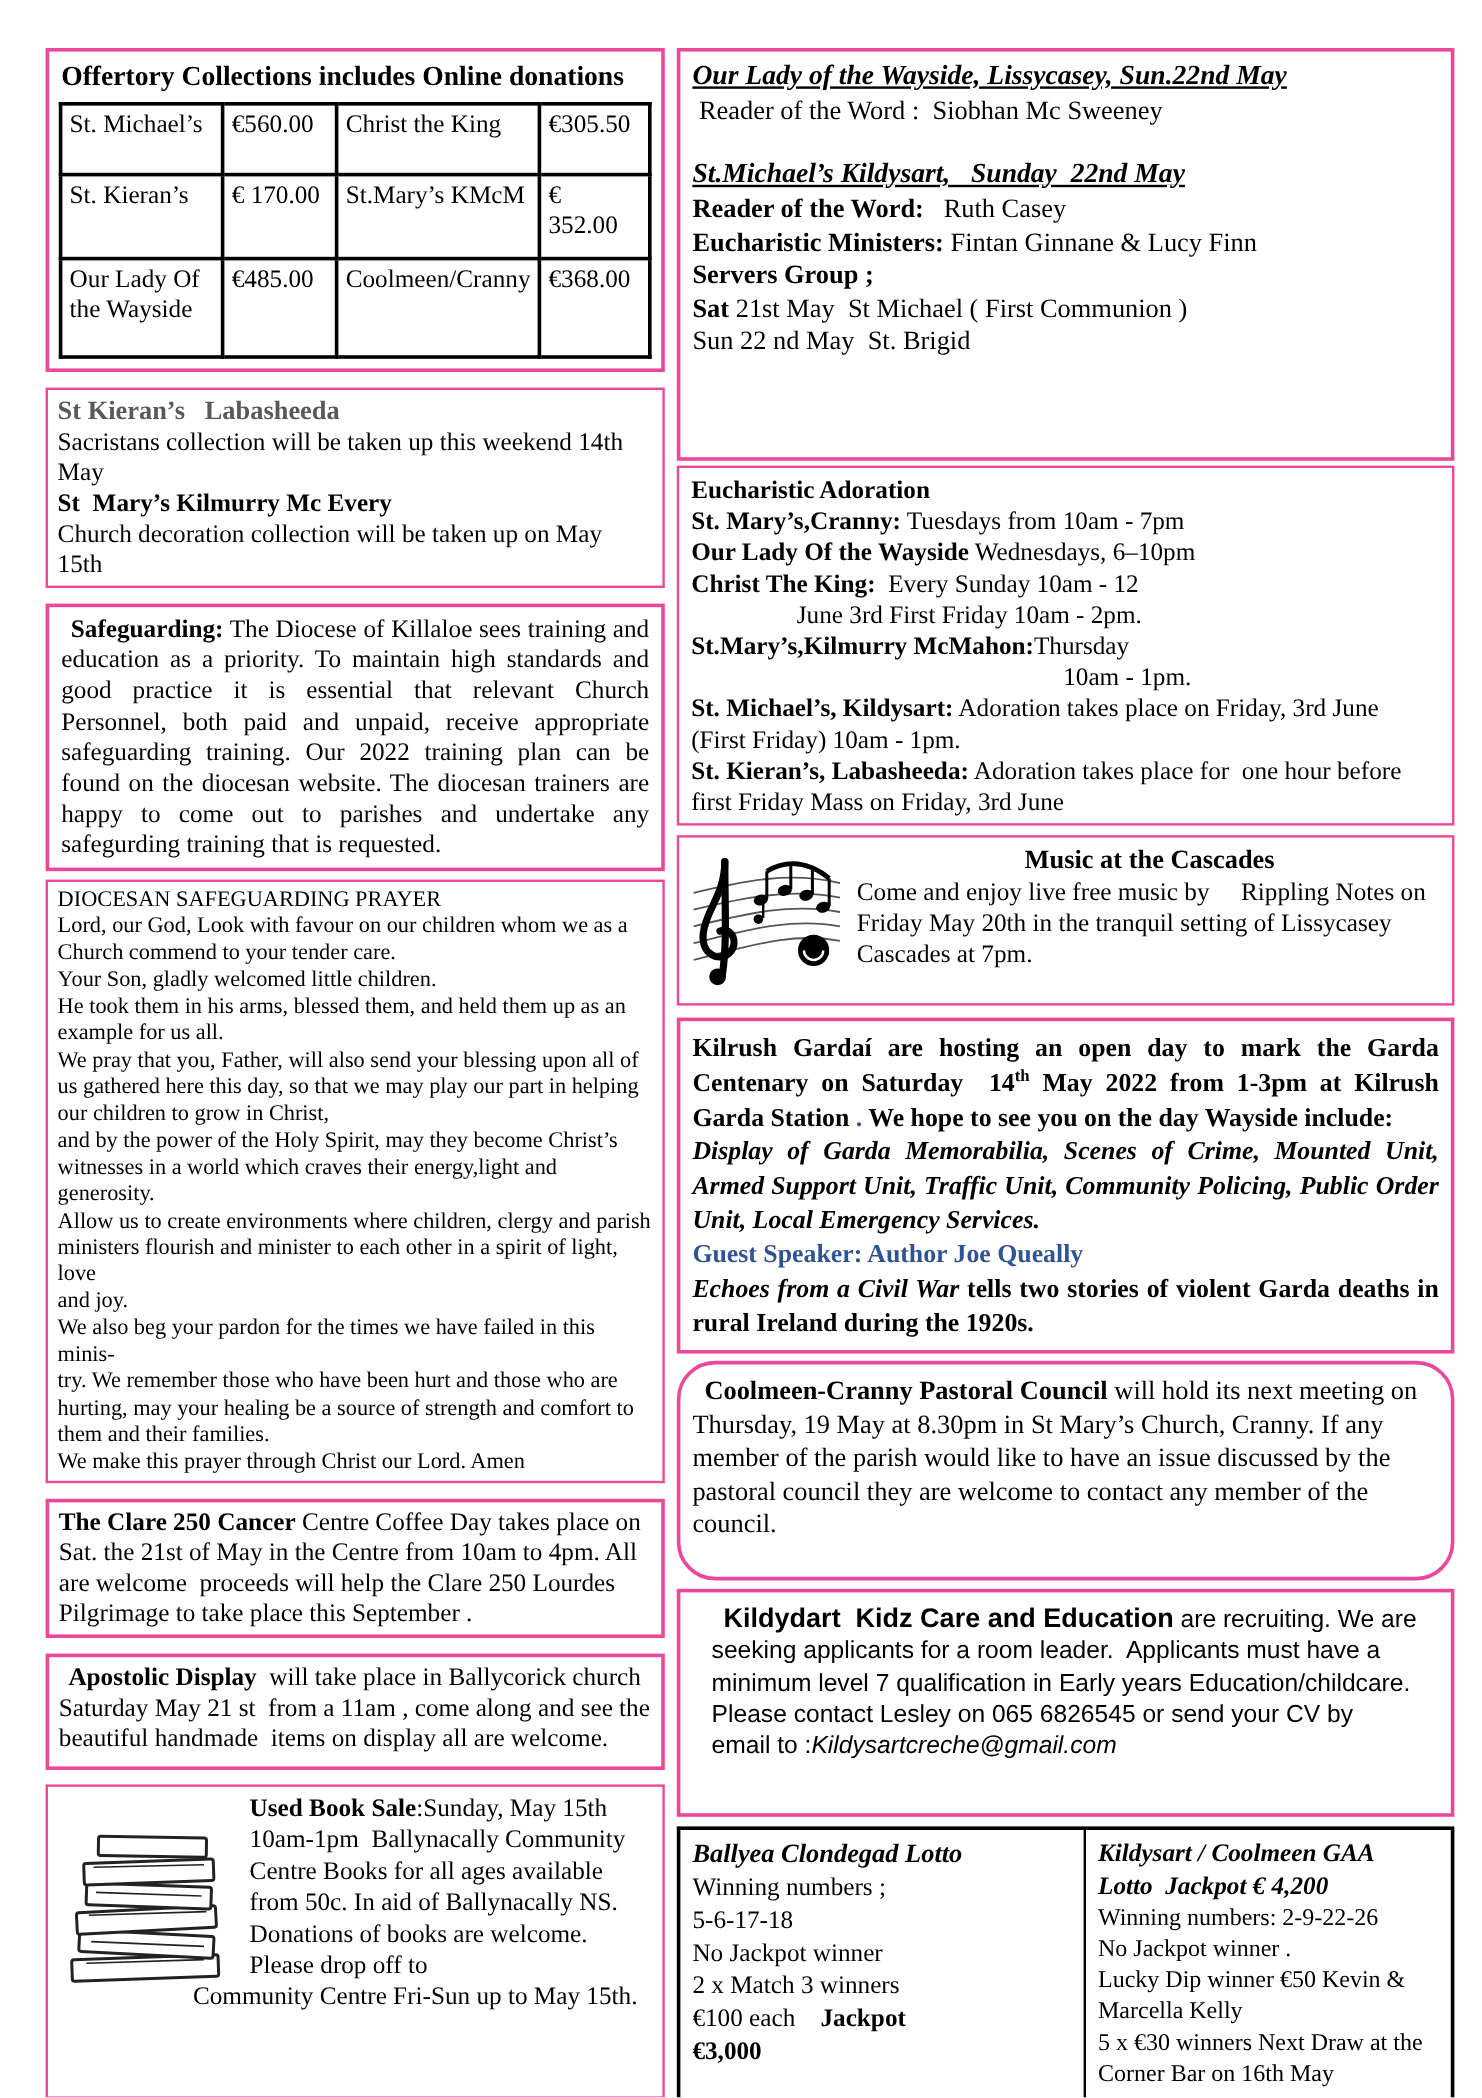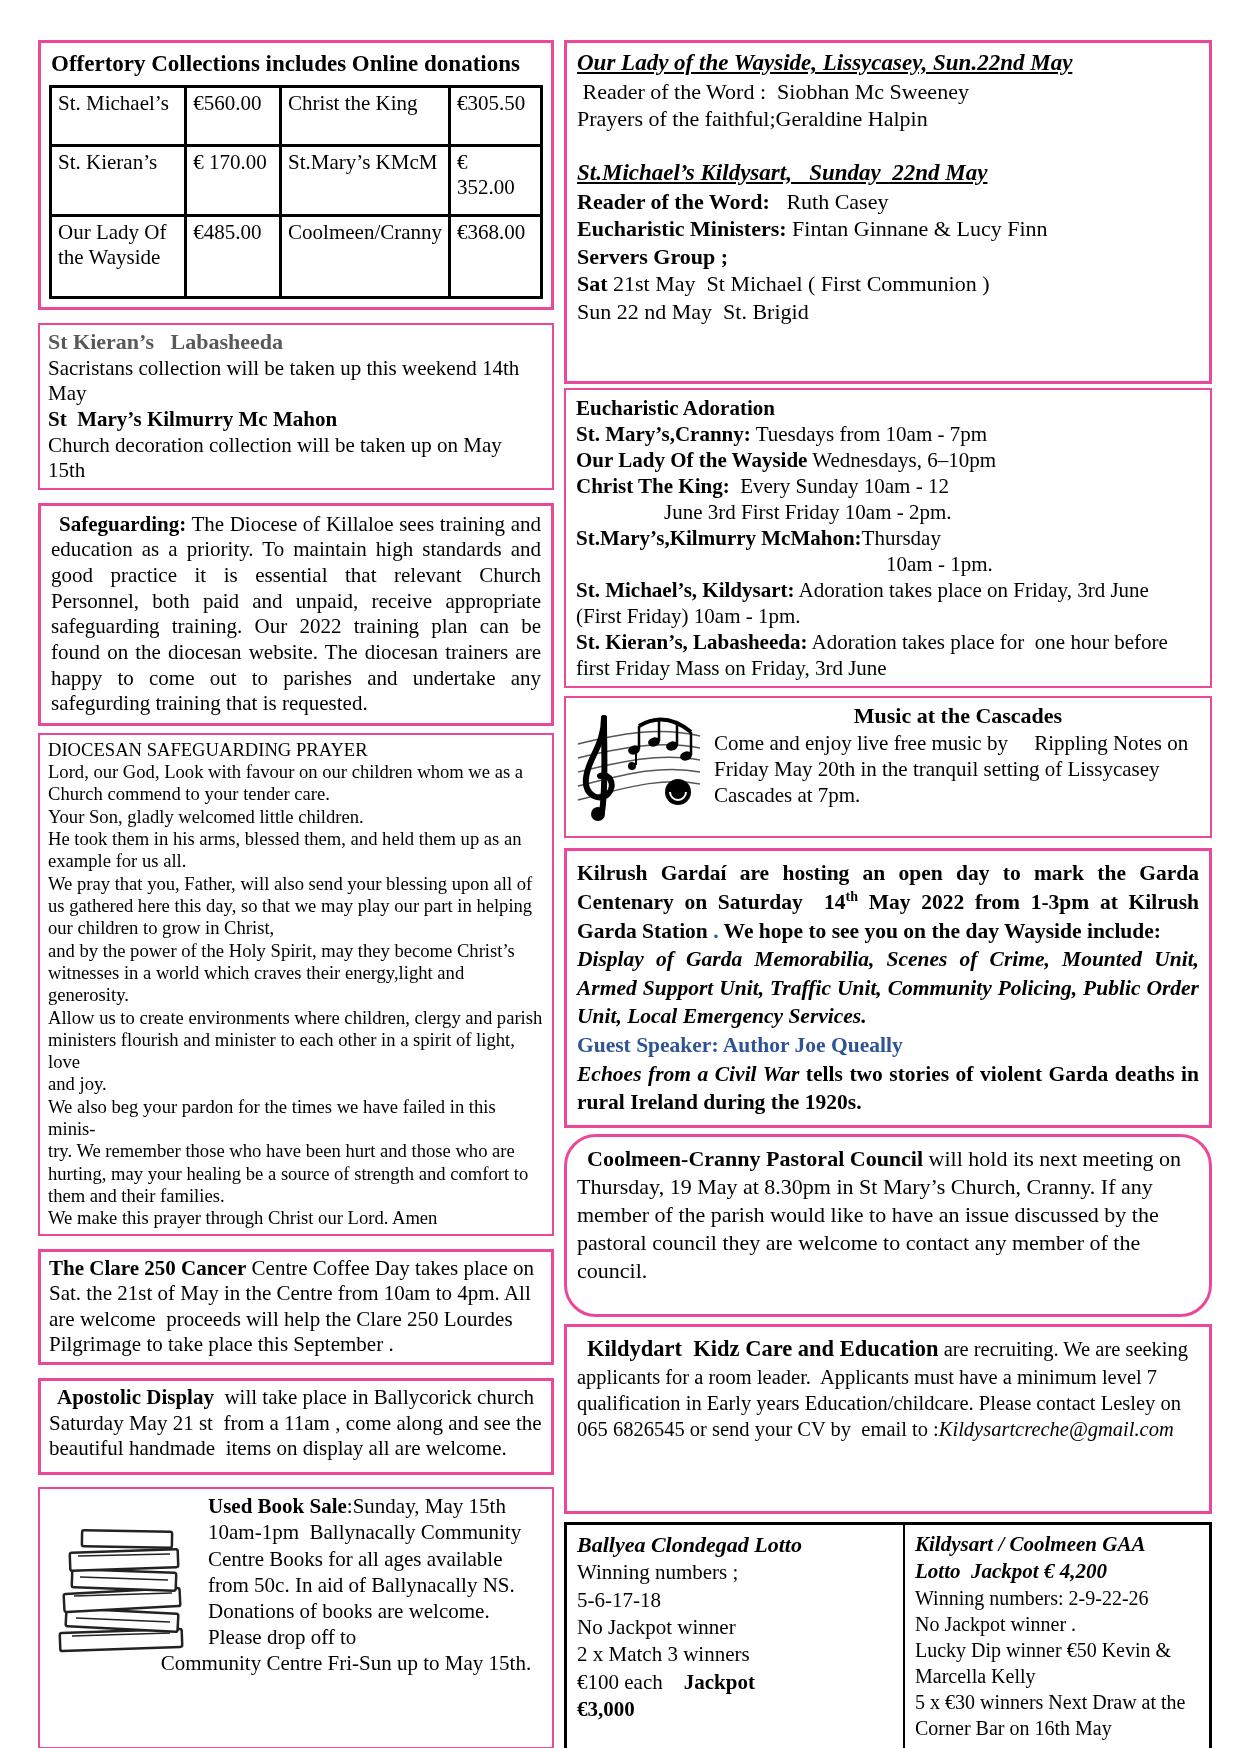--- a/index.html
+++ b/index.html
@@ -40,21 +40,21 @@
   .adoration{min-height:272px;margin-bottom:8px;font-size:21px;line-height:1.24;padding:5px 10px;border-width:2px;}
   .ind1{padding-left:88px;}
   .ind2{padding-left:310px;}
   .cascades{min-height:142px;margin-bottom:10px;position:relative;border-width:2px;}
   .cascades-text{margin-left:140px;font-size:21px;line-height:1.25;}
   .cascades-title{text-align:center;font-weight:bold;font-size:22px;}
   .cascades-img{position:absolute;left:8px;top:8px;}
   .kilrush{min-height:272px;margin-bottom:6px;font-weight:bold;font-size:21.5px;line-height:1.33;padding:8px 10px;}
   .blue{color:#2F5496;}
   .coolmeen{min-height:183px;margin-bottom:7px;font-size:22px;line-height:1.27;padding:8px 10px;border-radius:32px;}
-  .kidz{min-height:190px;margin-bottom:8px;font-family:Liberation Serif, serif;font-size:20.5px;line-height:1.28;padding:8px 10px;}
+  .kidz{min-height:190px;margin-bottom:8px;font-family:Liberation Sans, sans-serif;font-size:20.5px;line-height:1.28;padding:8px 26px;}
   .lotto{min-height:252px;border:3px solid #000;display:flex;box-sizing:border-box;padding:0;}
   .lotto-cell{box-sizing:border-box;padding:6px 10px;font-size:21px;line-height:1.3;}
   .lotto-left{width:338px;border-right:2px solid #000;}
   .lotto-right{flex:1;font-size:20px;line-height:1.3;}
   .lotto-title{font-weight:bold;font-style:italic;font-size:22px;}
   .pre{white-space:pre-line;}
   svg{display:block;}
 </style>
 </head>
 <body>
@@ -85,21 +85,21 @@
           <td class="par2 t">Coolmeen/Cranny</td>
           <td class="amt2 t">€368.00</td>
         </tr>
       </tbody>
         </table>
     </div>
 
     <div class="box kierans fs21">
       <div class="kierans-h t">St Kieran’s   Labasheeda</div>
       <div class="t">Sacristans collection will be taken up this weekend 14th May</div>
-      <div class="b t">St  Mary’s Kilmurry Mc Mahon</div>
+      <div class="b t">St  Mary’s Kilmurry Mc Every</div>
       <div class="t">Church decoration collection will be taken up on May 15th</div>
     </div>
 
     <div class="box safeguard fs21 just">
       <span class="b t" style="padding-left:8px;">Safeguarding:</span><span class="t"> The Diocese of Killaloe sees training and education as a priority. To maintain high standards and good practice it is essential that relevant Church Personnel, both paid and unpaid, receive appropriate safeguarding training. Our 2022 training plan can be found on the diocesan website. The diocesan trainers are happy to come out to parishes and undertake any safegurding training that is requested.</span>
     </div>
 
     <div class="box prayer">
       <div class="t">DIOCESAN SAFEGUARDING PRAYER</div>
       <div class="t">Lord, our God, Look with favour on our children whom we as a
@@ -156,21 +156,20 @@
       <div class="books-last t">Community Centre Fri-Sun up to May 15th.</div>
     </div>
 
   </div>
 
   <div class="col col-right">
 
     <div class="box rosters">
       <div class="rtitle t">Our Lady of the Wayside, Lissycasey, Sun.22nd May</div>
       <div class="t"> Reader of the Word :  Siobhan Mc Sweeney</div>
-      <div class="t">Prayers of the faithful;Geraldine Halpin</div>
       <div class="roster-gap"></div>
       <div class="rtitle t">St.Michael’s Kildysart,   Sunday  22nd May</div>
       <div>
         <span class="b t">Reader of the Word:</span><span class="t">   Ruth Casey</span>
       </div>
       <div>
         <span class="b t">Eucharistic Ministers:</span><span class="t"> Fintan Ginnane &amp; Lucy Finn</span>
       </div>
       <div class="b t">Servers Group ;</div>
       <div>

